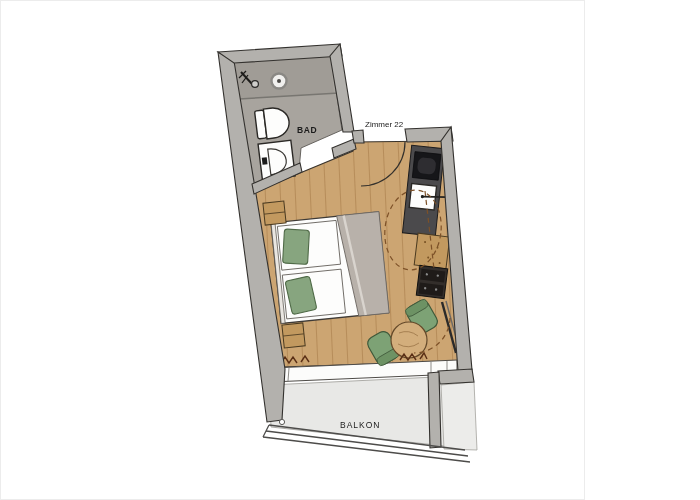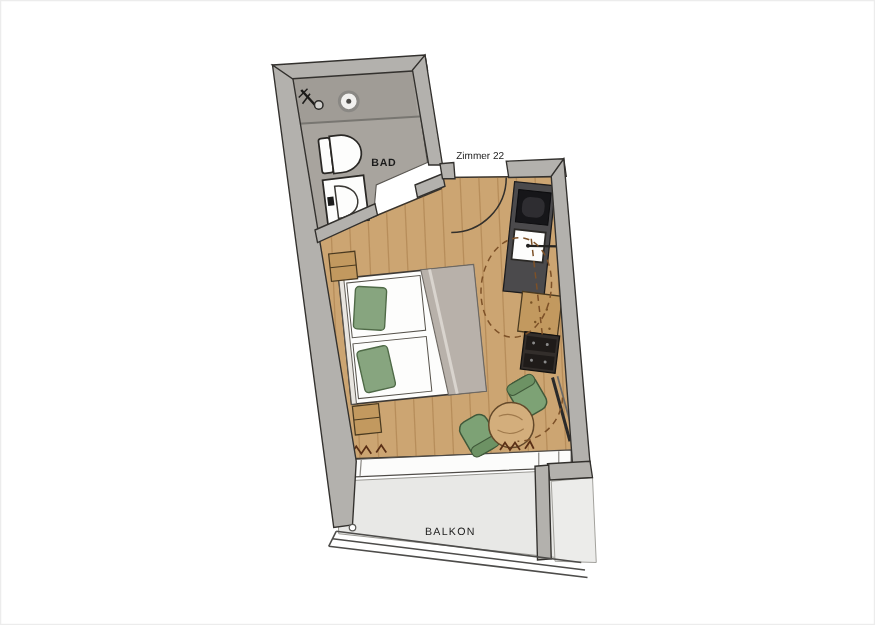--- a/index.html
+++ b/index.html
@@ -1,17 +1,17 @@
 <!DOCTYPE html>
 <html style="--wall: #b3b1ad; --wall_outline: #33312e; --bath_floor: #a8a49e; --shower_floor: #a09c96; --wood_floor: #cca572; --wood_grain: #8c5e2d; --balcony_floor: #e8e8e6; --neighbor_floor: #ececea; --window_white: #fcfcfb; --counter: #4b4a4c; --appliance: #161619; --furniture_wood: #c2995f; --drawer: #332e2b; --drawer_face: #1f1b19; --bed: #fdfdfc; --blanket: #b8b1aa; --blanket_fold: #d9d4ce; --pillow: #87a57f; --pillow_edge: #4f6a47; --chair: #7da275; --chair_edge: #40593a; --chair_back: #6d9264; --table: #d3ae7c; --table_edge: #64492a; --dash: #7d5128; --line: #33302c; --railing: #4d4c4a; --label: #1b1b1b;"><head>
 <meta charset="utf-8">
 <style>
   html,body{margin:0;padding:0;background:#fff;}
   .canvas{
-    position:relative;width:700px;height:500px;background:#ffffff;
+    position:relative;width:585px;height:500px;background:#ffffff;
     font-family:"Liberation Sans", sans-serif;overflow:hidden;
     box-sizing:border-box;border:1px solid #ececec;
   }
   svg{position:absolute;inset:0;}
   .wall{fill:var(--wall);stroke:var(--wall_outline);stroke-width:1.1;stroke-linejoin:miter;}
   .bathfloor{fill:var(--bath_floor);stroke:#5b5853;stroke-width:.9;}
   .showerfloor{fill:var(--shower_floor);stroke:none;}
   .woodfloor{fill:var(--wood_floor);stroke:#3a342c;stroke-width:1.1;}
   .grain{stroke:var(--wood_grain);stroke-width:1;opacity:.33;}
   .balcony{fill:var(--balcony_floor);stroke:#9a9994;stroke-width:.8;}

